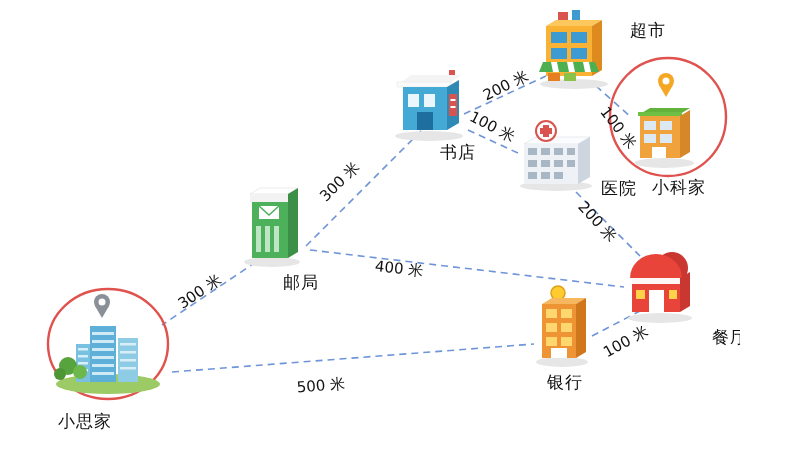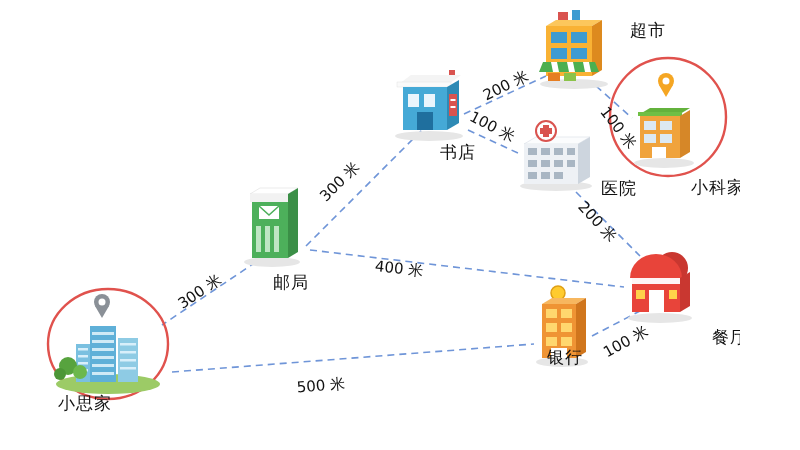--- a/index.html
+++ b/index.html
@@ -179,25 +179,25 @@
     <g>
       <circle cx="18" cy="74" r="9" fill="#57a33e"></circle>
       <circle cx="30" cy="80" r="7" fill="#6cb84c"></circle>
       <circle cx="10" cy="82" r="6" fill="#4c9636"></circle>
     </g>
   </svg>
 
   <div class="loc-label" style="left:630px;top:19px">超市</div>
   <div class="loc-label" style="left:440px;top:141px">书店</div>
   <div class="loc-label" style="left:601px;top:177px">医院</div>
-  <div class="loc-label" style="left:691px;top:176px">小科家</div>
-  <div class="loc-label" style="left:273px;top:271px">邮局</div>
+  <div class="loc-label" style="left:652px;top:176px">小科家</div>
+  <div class="loc-label" style="left:283px;top:271px">邮局</div>
   <div class="loc-label" style="left:712px;top:326px">餐厅</div>
-  <div class="loc-label" style="left:547px;top:346px">银行</div>
-  <div class="loc-label" style="left:58px;top:392px">小思家</div>
+  <div class="loc-label" style="left:547px;top:371px">银行</div>
+  <div class="loc-label" style="left:58px;top:410px">小思家</div>
 
   <div class="edge-label" style="left:340px;top:182px;transform:translate(-50%,-50%) rotate(-45deg)">300 米</div>
   <div class="edge-label" style="left:506px;top:86px;transform:translate(-50%,-50%) rotate(-26deg)">200 米</div>
   <div class="edge-label" style="left:492px;top:127px;transform:translate(-50%,-50%) rotate(27deg)">100 米</div>
   <div class="edge-label" style="left:618px;top:128px;transform:translate(-50%,-50%) rotate(52deg)">100 米</div>
   <div class="edge-label" style="left:597px;top:222px;transform:translate(-50%,-50%) rotate(47deg)">200 米</div>
   <div class="edge-label" style="left:399px;top:269px;transform:translate(-50%,-50%) rotate(6deg)">400 米</div>
   <div class="edge-label" style="left:200px;top:292px;transform:translate(-50%,-50%) rotate(-34deg)">300 米</div>
   <div class="edge-label" style="left:321px;top:386px;transform:translate(-50%,-50%) rotate(-5deg)">500 米</div>
   <div class="edge-label" style="left:626px;top:342px;transform:translate(-50%,-50%) rotate(-29deg)">100 米</div>

